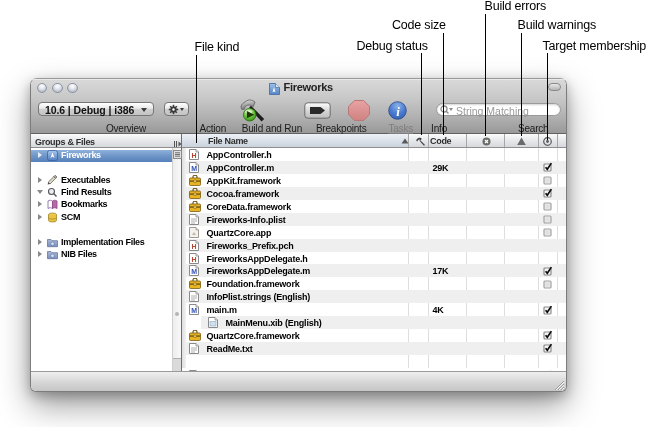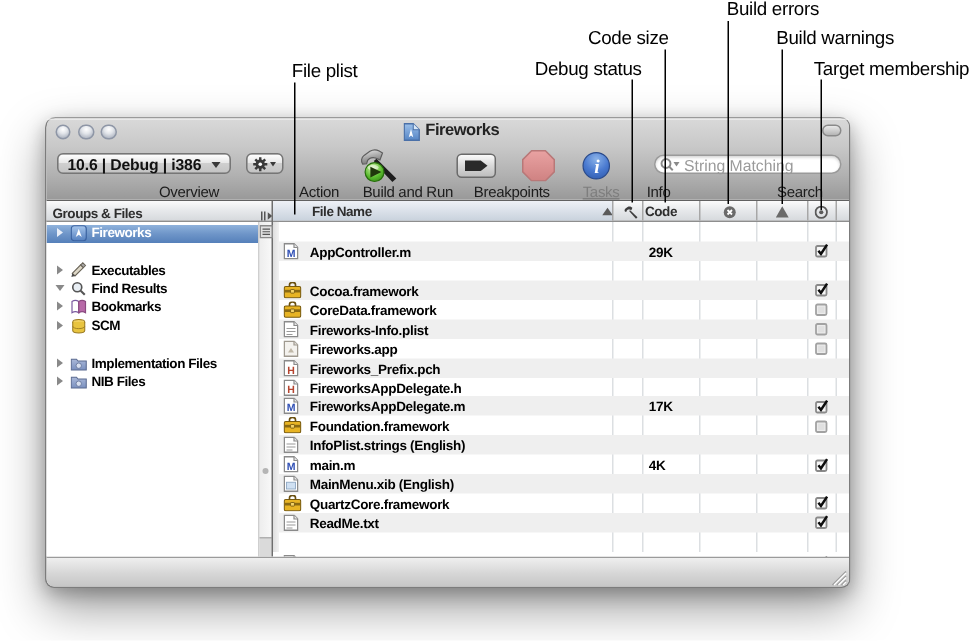--- a/index.html
+++ b/index.html
@@ -72,21 +72,21 @@
   .cb { position:absolute; left:361.5px; top:1.3px; width:10px; height:10px; }
 
   #bottombar { position:absolute; left:0; top:292px; width:535px; height:20px;
     background:linear-gradient(#efefef,#d6d6d6 55%,#c6c6c6); border-top:1px solid #9b9b9b;
     border-radius:0 0 5px 5px; }
 </style>
 </head>
 <body>
 <div id="stage">
 
-  <div class="callout" style="left:194.5px; top:41px;">File plist</div>
+  <div class="callout" style="left:194.5px; top:41px;">File kind</div>
   <div class="callout" style="left:356.5px; top:39.5px;">Debug status</div>
   <div class="callout" style="left:392px; top:19px;">Code size</div>
   <div class="callout" style="left:484.5px; top:0px;">Build errors</div>
   <div class="callout" style="left:517.5px; top:19px;">Build warnings</div>
   <div class="callout" style="left:542.5px; top:39.5px;">Target membership</div>
 
   <div id="win">
     <div id="topbar">
       <div class="tl" style="left:5.9px;"></div>
       <div class="tl" style="left:21.2px;"></div>
@@ -351,63 +351,90 @@
       </span>
     <div id="sborder"></div>
 
     <div id="tbl">
       <div class="vsep" style="left:226.5px;"></div>
         <div class="vsep" style="left:246px;"></div>
         <div class="vsep" style="left:284.5px;"></div>
         <div class="vsep" style="left:322.5px;"></div>
         <div class="vsep" style="left:356.5px;"></div>
         <div class="vsep" style="left:375px;"></div>
+      <div class="trow" style="top:0.00px;">
+          <span class="fic">
+            <svg width="10" height="11" viewBox="0 0 10 11" style="">
+              <path d="M0.5,0.5 h6.5 l2.5,2.5 v7.5 h-9 z" fill="#fff" stroke="#8a8a8a" stroke-width="1"></path>
+              <path d="M7,0.5 v2.5 h2.5" fill="#e8e8e8" stroke="#8a8a8a" stroke-width="0.8"></path>
+              <text x="5" y="9" font-size="7" font-weight="bold" font-family="Liberation Sans" fill="#b5442f" text-anchor="middle">H</text>
+            </svg>
+          </span>
+          <span class="ftxt">AppController.h</span>
+        </div>
       <div class="trow alt" style="top:12.94px;">
           <span class="fic">
             <svg width="10" height="11" viewBox="0 0 10 11" style="">
               <path d="M0.5,0.5 h6.5 l2.5,2.5 v7.5 h-9 z" fill="#fff" stroke="#8a8a8a" stroke-width="1"></path>
               <path d="M7,0.5 v2.5 h2.5" fill="#e8e8e8" stroke="#8a8a8a" stroke-width="0.8"></path>
               <text x="5" y="9" font-size="7" font-weight="bold" font-family="Liberation Sans" fill="#2f4fb5" text-anchor="middle">M</text>
             </svg>
           </span>
           <span class="ftxt">AppController.m</span>
           <span class="code">29K</span>
           <span class="cb">
             <svg width="10" height="10" viewBox="0 0 10 10" style="">
               <rect x="1" y="2" width="7" height="7" rx="1" fill="#f6f6f6" stroke="#8a8a8a" stroke-width="1.2"></rect>
               <path d="M2.6,5.2 L4.3,7.3 L8.4,1.1" stroke="#0d0d0d" stroke-width="1.7" fill="none"></path>
             </svg>
           </span>
         </div>
-      <div class="trow alt" style="top:38.82px;">
+      <div class="trow" style="top:25.88px;">
           <span class="fic">
             <svg width="12" height="11" viewBox="0 0 12 11" style="">
               <rect x="0.5" y="3" width="11" height="7.5" rx="1" fill="#e8b424" stroke="#7a5c10" stroke-width="0.8"></rect>
               <rect x="0.5" y="5.2" width="11" height="1.8" fill="#8a6a14"></rect>
               <path d="M4,3 v-1.2 a2,1.6 0 0 1 4,0 V3" fill="none" stroke="#6a5010" stroke-width="1.1"></path>
               <rect x="4.7" y="5" width="2.6" height="2.4" rx="0.4" fill="#f5d46a" stroke="#7a5c10" stroke-width="0.6"></rect>
             </svg>
           </span>
-          <span class="ftxt">Cocoa.framework</span>
-          <span class="cb">
-            <svg width="10" height="10" viewBox="0 0 10 10" style="">
-              <rect x="1" y="2" width="7" height="7" rx="1" fill="#f6f6f6" stroke="#8a8a8a" stroke-width="1.2"></rect>
-              <path d="M2.6,5.2 L4.3,7.3 L8.4,1.1" stroke="#0d0d0d" stroke-width="1.7" fill="none"></path>
-            </svg>
-          </span>
-        </div>
-      <div class="trow" style="top:51.76px;">
+          <span class="ftxt">AppKit.framework</span>
+          <span class="cb">
+            <svg width="10" height="10" viewBox="0 0 10 10" style="">
+              <rect x="1" y="2" width="7" height="7" rx="1" fill="#ececec" stroke="#a2a2a2" stroke-width="1.2"></rect>
+              <rect x="2.4" y="3.4" width="4.2" height="4.2" fill="#e0e0e0"></rect>
+            </svg>
+          </span>
+        </div>
+      <div class="trow alt" style="top:38.82px;">
           <span class="fic">
             <svg width="12" height="11" viewBox="0 0 12 11" style="">
               <rect x="0.5" y="3" width="11" height="7.5" rx="1" fill="#e8b424" stroke="#7a5c10" stroke-width="0.8"></rect>
               <rect x="0.5" y="5.2" width="11" height="1.8" fill="#8a6a14"></rect>
               <path d="M4,3 v-1.2 a2,1.6 0 0 1 4,0 V3" fill="none" stroke="#6a5010" stroke-width="1.1"></path>
               <rect x="4.7" y="5" width="2.6" height="2.4" rx="0.4" fill="#f5d46a" stroke="#7a5c10" stroke-width="0.6"></rect>
             </svg>
           </span>
+          <span class="ftxt">Cocoa.framework</span>
+          <span class="cb">
+            <svg width="10" height="10" viewBox="0 0 10 10" style="">
+              <rect x="1" y="2" width="7" height="7" rx="1" fill="#f6f6f6" stroke="#8a8a8a" stroke-width="1.2"></rect>
+              <path d="M2.6,5.2 L4.3,7.3 L8.4,1.1" stroke="#0d0d0d" stroke-width="1.7" fill="none"></path>
+            </svg>
+          </span>
+        </div>
+      <div class="trow" style="top:51.76px;">
+          <span class="fic">
+            <svg width="12" height="11" viewBox="0 0 12 11" style="">
+              <rect x="0.5" y="3" width="11" height="7.5" rx="1" fill="#e8b424" stroke="#7a5c10" stroke-width="0.8"></rect>
+              <rect x="0.5" y="5.2" width="11" height="1.8" fill="#8a6a14"></rect>
+              <path d="M4,3 v-1.2 a2,1.6 0 0 1 4,0 V3" fill="none" stroke="#6a5010" stroke-width="1.1"></path>
+              <rect x="4.7" y="5" width="2.6" height="2.4" rx="0.4" fill="#f5d46a" stroke="#7a5c10" stroke-width="0.6"></rect>
+            </svg>
+          </span>
           <span class="ftxt">CoreData.framework</span>
           <span class="cb">
             <svg width="10" height="10" viewBox="0 0 10 10" style="">
               <rect x="1" y="2" width="7" height="7" rx="1" fill="#ececec" stroke="#a2a2a2" stroke-width="1.2"></rect>
               <rect x="2.4" y="3.4" width="4.2" height="4.2" fill="#e0e0e0"></rect>
             </svg>
           </span>
         </div>
       <div class="trow alt" style="top:64.70px;">
           <span class="fic">
@@ -430,21 +457,21 @@
           </span>
         </div>
       <div class="trow" style="top:77.64px;">
           <span class="fic">
             <svg width="10" height="11" viewBox="0 0 10 11" style="">
               <path d="M0.5,0.5 h6.5 l2.5,2.5 v7.5 h-9 z" fill="#f4f2ee" stroke="#a09a90" stroke-width="1"></path>
               <path d="M7,0.5 v2.5 h2.5" fill="#e0ddd6" stroke="#a09a90" stroke-width="0.8"></path>
               <path d="M3,8 l2,-3 l2,3 z" fill="#c0b8a8"></path>
             </svg>
           </span>
-          <span class="ftxt">Fireworks.app</span>
+          <span class="ftxt">QuartzCore.app</span>
           <span class="cb">
             <svg width="10" height="10" viewBox="0 0 10 10" style="">
               <rect x="1" y="2" width="7" height="7" rx="1" fill="#ececec" stroke="#a2a2a2" stroke-width="1.2"></rect>
               <rect x="2.4" y="3.4" width="4.2" height="4.2" fill="#e0e0e0"></rect>
             </svg>
           </span>
         </div>
       <div class="trow alt" style="top:90.58px;">
           <span class="fic">
             <svg width="10" height="11" viewBox="0 0 10 11" style="">
@@ -523,21 +550,21 @@
           </span>
           <span class="ftxt">main.m</span>
           <span class="code">4K</span>
           <span class="cb">
             <svg width="10" height="10" viewBox="0 0 10 10" style="">
               <rect x="1" y="2" width="7" height="7" rx="1" fill="#f6f6f6" stroke="#8a8a8a" stroke-width="1.2"></rect>
               <path d="M2.6,5.2 L4.3,7.3 L8.4,1.1" stroke="#0d0d0d" stroke-width="1.7" fill="none"></path>
             </svg>
           </span>
         </div>
-      <div class="trow alt" style="top:168.22px;">
+      <div class="trow alt" style="top:168.22px;margin-left:19px;">
           <span class="fic">
             <svg width="10" height="11" viewBox="0 0 10 11" style="">
               <path d="M0.5,0.5 h6.5 l2.5,2.5 v7.5 h-9 z" fill="#fff" stroke="#8a8a8a" stroke-width="1"></path>
               <path d="M7,0.5 v2.5 h2.5" fill="#e8e8e8" stroke="#8a8a8a" stroke-width="0.8"></path>
               <rect x="2" y="4.5" width="6" height="4.5" fill="#cfe0f2" stroke="#8fa8c4" stroke-width="0.6"></rect>
             </svg>
           </span>
           <span class="ftxt">MainMenu.xib (English)</span>
         </div>
       <div class="trow" style="top:181.16px;">

